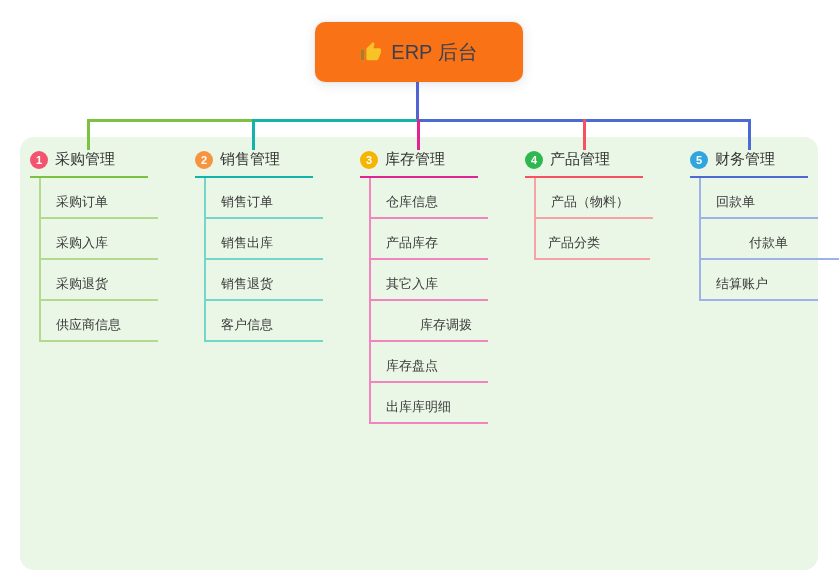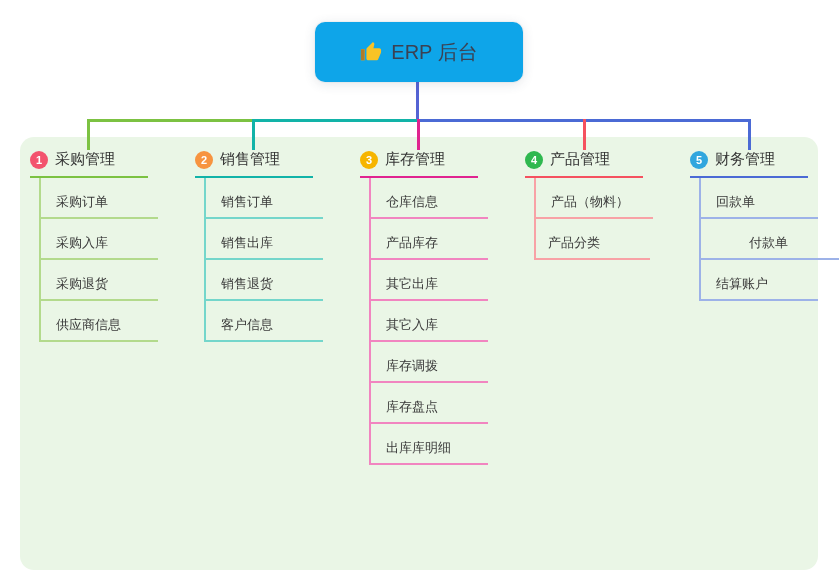--- a/index.html
+++ b/index.html
@@ -11,21 +11,21 @@
 
   
   .panel{
     position:absolute;left:20px;top:137px;width:798px;height:433px;
     border-radius:14px;background:#eaf6e6;
   }
 
   
   .root-node{
     position:absolute;left:315px;top:22px;width:208px;height:60px;
-    background:#0ea5e9;border-radius:10px;
+    background:#f97316;border-radius:10px;
     box-shadow:0 2px 12px rgba(60,70,90,.14),0 0 0 1px rgba(60,70,90,.04);
     display:flex;align-items:center;justify-content:center;gap:9px;
     font-size:20px;color:#3b4152;font-weight:500;
   }
   .root-node svg{display:block;}
 
   
   .line{position:absolute;}
   .h{height:3px;}
   .v{width:3px;}
@@ -125,27 +125,24 @@
       <span class="branch-title">库存管理</span>
     </div>
     <div class="children" style="border-left-color: rgb(241, 133, 192);">
           <div class="child-row">
     <span class="child-label" style="border-bottom-color: rgb(241, 133, 192);">仓库信息</span>
   </div>
           <div class="child-row">
     <span class="child-label" style="border-bottom-color: rgb(241, 133, 192);">产品库存</span>
   </div>
           <div class="child-row">
-    <span class="child-label" style="border-bottom-color: rgb(241, 133, 192);">其它出库</span>
-  </div>
-          <div class="child-row">
     <span class="child-label" style="border-bottom-color: rgb(241, 133, 192);">其它入库</span>
   </div>
           <div class="child-row">
-    <span class="child-label" style="border-bottom-color: rgb(241, 133, 192);">库存调拨</span>
+    <span class="child-label" style="border-bottom-color: rgb(241, 133, 192); text-align: right;">库存调拨</span>
   </div>
           <div class="child-row">
     <span class="child-label" style="border-bottom-color: rgb(241, 133, 192);">库存盘点</span>
   </div>
           <div class="child-row">
     <span class="child-label" style="border-bottom-color: rgb(241, 133, 192);">出库库明细</span>
   </div>
         </div>
   </div>
       <div class="branch" style="left: 525px;">

